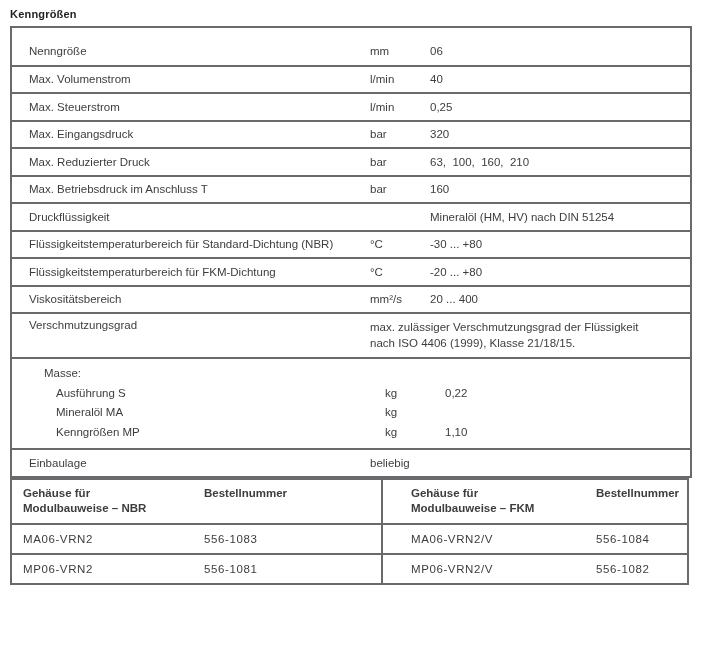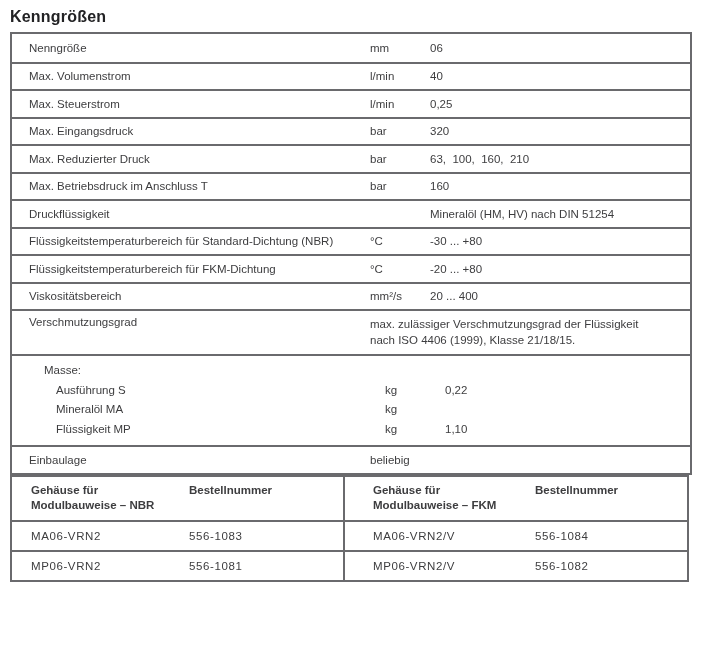--- a/index.html
+++ b/index.html
@@ -5,21 +5,21 @@
   * { box-sizing: border-box; margin: 0; padding: 0; }
   html, body {
     width: 705px;
     background: #ffffff;
     font-family: "Liberation Sans", sans-serif;
     color: #3d3d3f;
   }
   body { height: 645px; overflow: hidden; }
 
   .heading {
-    font-size: 16px;
+    font-size: 11px;
     font-weight: 700;
     color: #222224;
     letter-spacing: 0.2px;
     margin: 8px 0 6px 10px;
   }
   .heading.second { margin-top: 54px; }
 
   
   .t1 {
     margin-left: 10px;
@@ -29,21 +29,21 @@
   }
   .t1-row {
     display: grid;
     grid-template-columns: 341px 60px 1fr;
     align-items: center;
     min-height: 27.5px;
     padding-left: 17px;
     border-top: 2px solid #6a6a6d;
     font-size: 11.5px;
   }
-  .t1-row:first-child { border-top: none; }
+  .t1-row:first-child { border-top: none; margin-top: 9px; }
   .t1-row.top {
     align-items: start;
     padding-top: 5px;
     padding-bottom: 6px;
   }
   .cell { white-space: pre-wrap; }
   .cell.span2 { grid-column: 2 / 4; }
   .cell.pre { white-space: pre-line; line-height: 16px; }
   .masse { display: block; line-height: 19.5px; padding-left: 32px; }
   .masse-line {
@@ -57,23 +57,24 @@
     margin-left: 10px;
     width: 679px;
     border: 2px solid #6a6a6d;
     background: #ffffff;
   }
   .t2-row {
     display: grid;
     grid-template-columns: 158px 154px 192px 1fr;
     align-items: center;
     min-height: 30px;
-    padding-left: 19px;
+    padding-left: 11px;
     border-top: 2px solid #6a6a6d;
     font-size: 11.5px;
+    gap: 23px;
   }
   .t2-row:first-child { border-top: none; }
   .t2 .c3 {
     border-left: 2px solid #6a6a6d;
     padding-left: 28px;
     align-self: stretch;
     display: flex;
     align-items: center;
   }
   .t2-head { font-weight: 700; min-height: 43px; align-items: stretch; }
@@ -168,21 +169,21 @@
       <div class="masse-line">
         <div class="cell subname">Ausführung S</div>
         <div class="cell">kg</div>
         <div class="cell">0,22</div>
       </div>
       <div class="masse-line">
         <div class="cell subname">Mineralöl MA</div>
         <div class="cell">kg</div>
       </div>
       <div class="masse-line">
-        <div class="cell subname">Flüssigkeit MP</div>
+        <div class="cell subname">Kenngrößen MP</div>
         <div class="cell">kg</div>
         <div class="cell">1,10</div>
       </div>
     </div>
 
     <div class="t1-row">
       <div class="cell">Einbaulage</div>
       <div class="cell span2">beliebig</div>
     </div>
 

